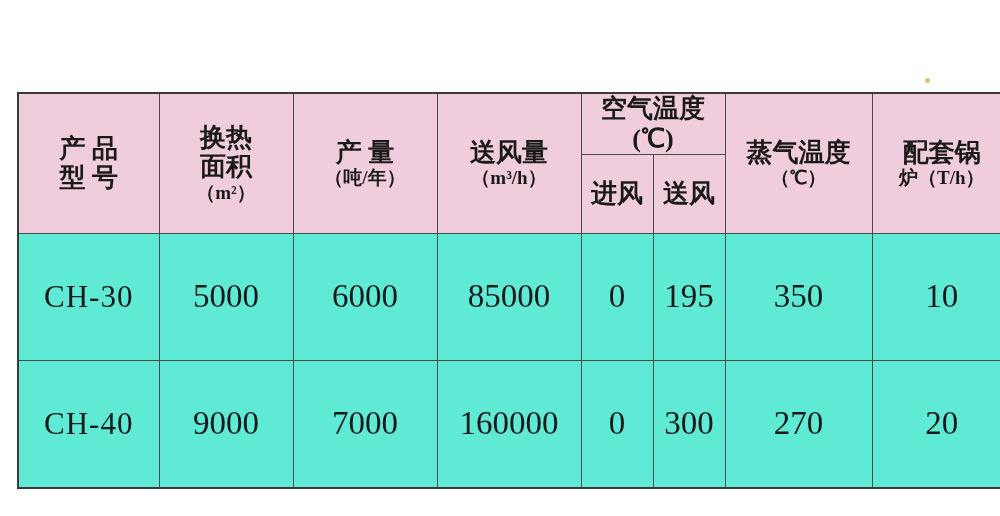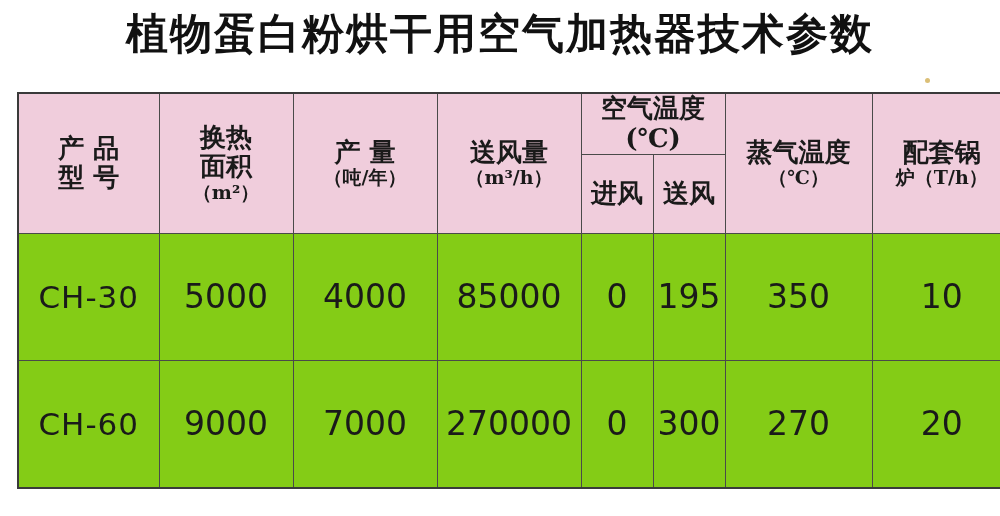--- a/index.html
+++ b/index.html
@@ -43,20 +43,21 @@
     width: 948px;
     border-collapse: collapse;
     table-layout: fixed;
     border: 2px solid #3a3a3a;
   }
   table.spec td, table.spec th {
     border: 1px solid #4a4a4a;
     text-align: center;
     vertical-align: middle;
     padding: 0;
+    font-family: Liberation Serif, serif;
   }
   .hdr {
     background: #f0cddc;
     color: #1a1a1a;
     font-weight: bold;
     font-size: 26px;
     line-height: 1.15;
     font-family: "DejaVu Serif", "Liberation Serif", serif;
   }
   .hdr .sub {
@@ -67,21 +68,21 @@
     height: 133px;
     margin-left: 28px;
   }
   .hdr-split-top {
     height: 55px;
   }
   .hdr-split-bot {
     height: 78px;
   }
   .cell {
-    background: #84cc16;
+    background: #5eead4;
     color: #1a1a1a;
     font-size: 33px;
     height: 126px;
     font-family: "DejaVu Sans", "Liberation Sans", sans-serif;
   }
   .cell.model {
     font-size: 31px;
     letter-spacing: 1px;
   }
   .stack {
@@ -96,21 +97,20 @@
     background: #cfa94a;
     border-radius: 50%;
     opacity: 0.75;
   }
 </style>
 </head>
 <body>
 
 <div class="page">
 
-  <div class="title">植物蛋白粉烘干用空气加热器技术参数</div>
 
   <div class="corner-dot"></div>
 
   <div class="table-wrap">
     <table class="spec">
       <colgroup>
         <col style="width:141px">
         <col style="width:134px">
         <col style="width:144px">
         <col style="width:144px">
@@ -150,32 +150,32 @@
         </tr>
         <tr>
           <th class="hdr hdr-split-bot sub">进风</th>
           <th class="hdr hdr-split-bot sub">送风</th>
         </tr>
       </thead>
       <tbody>
         <tr>
           <td class="cell model">CH-30</td>
           <td class="cell">5000</td>
-          <td class="cell">4000</td>
+          <td class="cell">6000</td>
           <td class="cell">85000</td>
           <td class="cell">0</td>
           <td class="cell">195</td>
           <td class="cell">350</td>
           <td class="cell">10</td>
         </tr>
         <tr>
-          <td class="cell model">CH-60</td>
+          <td class="cell model">CH-40</td>
           <td class="cell">9000</td>
           <td class="cell">7000</td>
-          <td class="cell">270000</td>
+          <td class="cell">160000</td>
           <td class="cell">0</td>
           <td class="cell">300</td>
           <td class="cell">270</td>
           <td class="cell">20</td>
         </tr>
       </tbody>
     </table>
   </div>
 
 </div>

